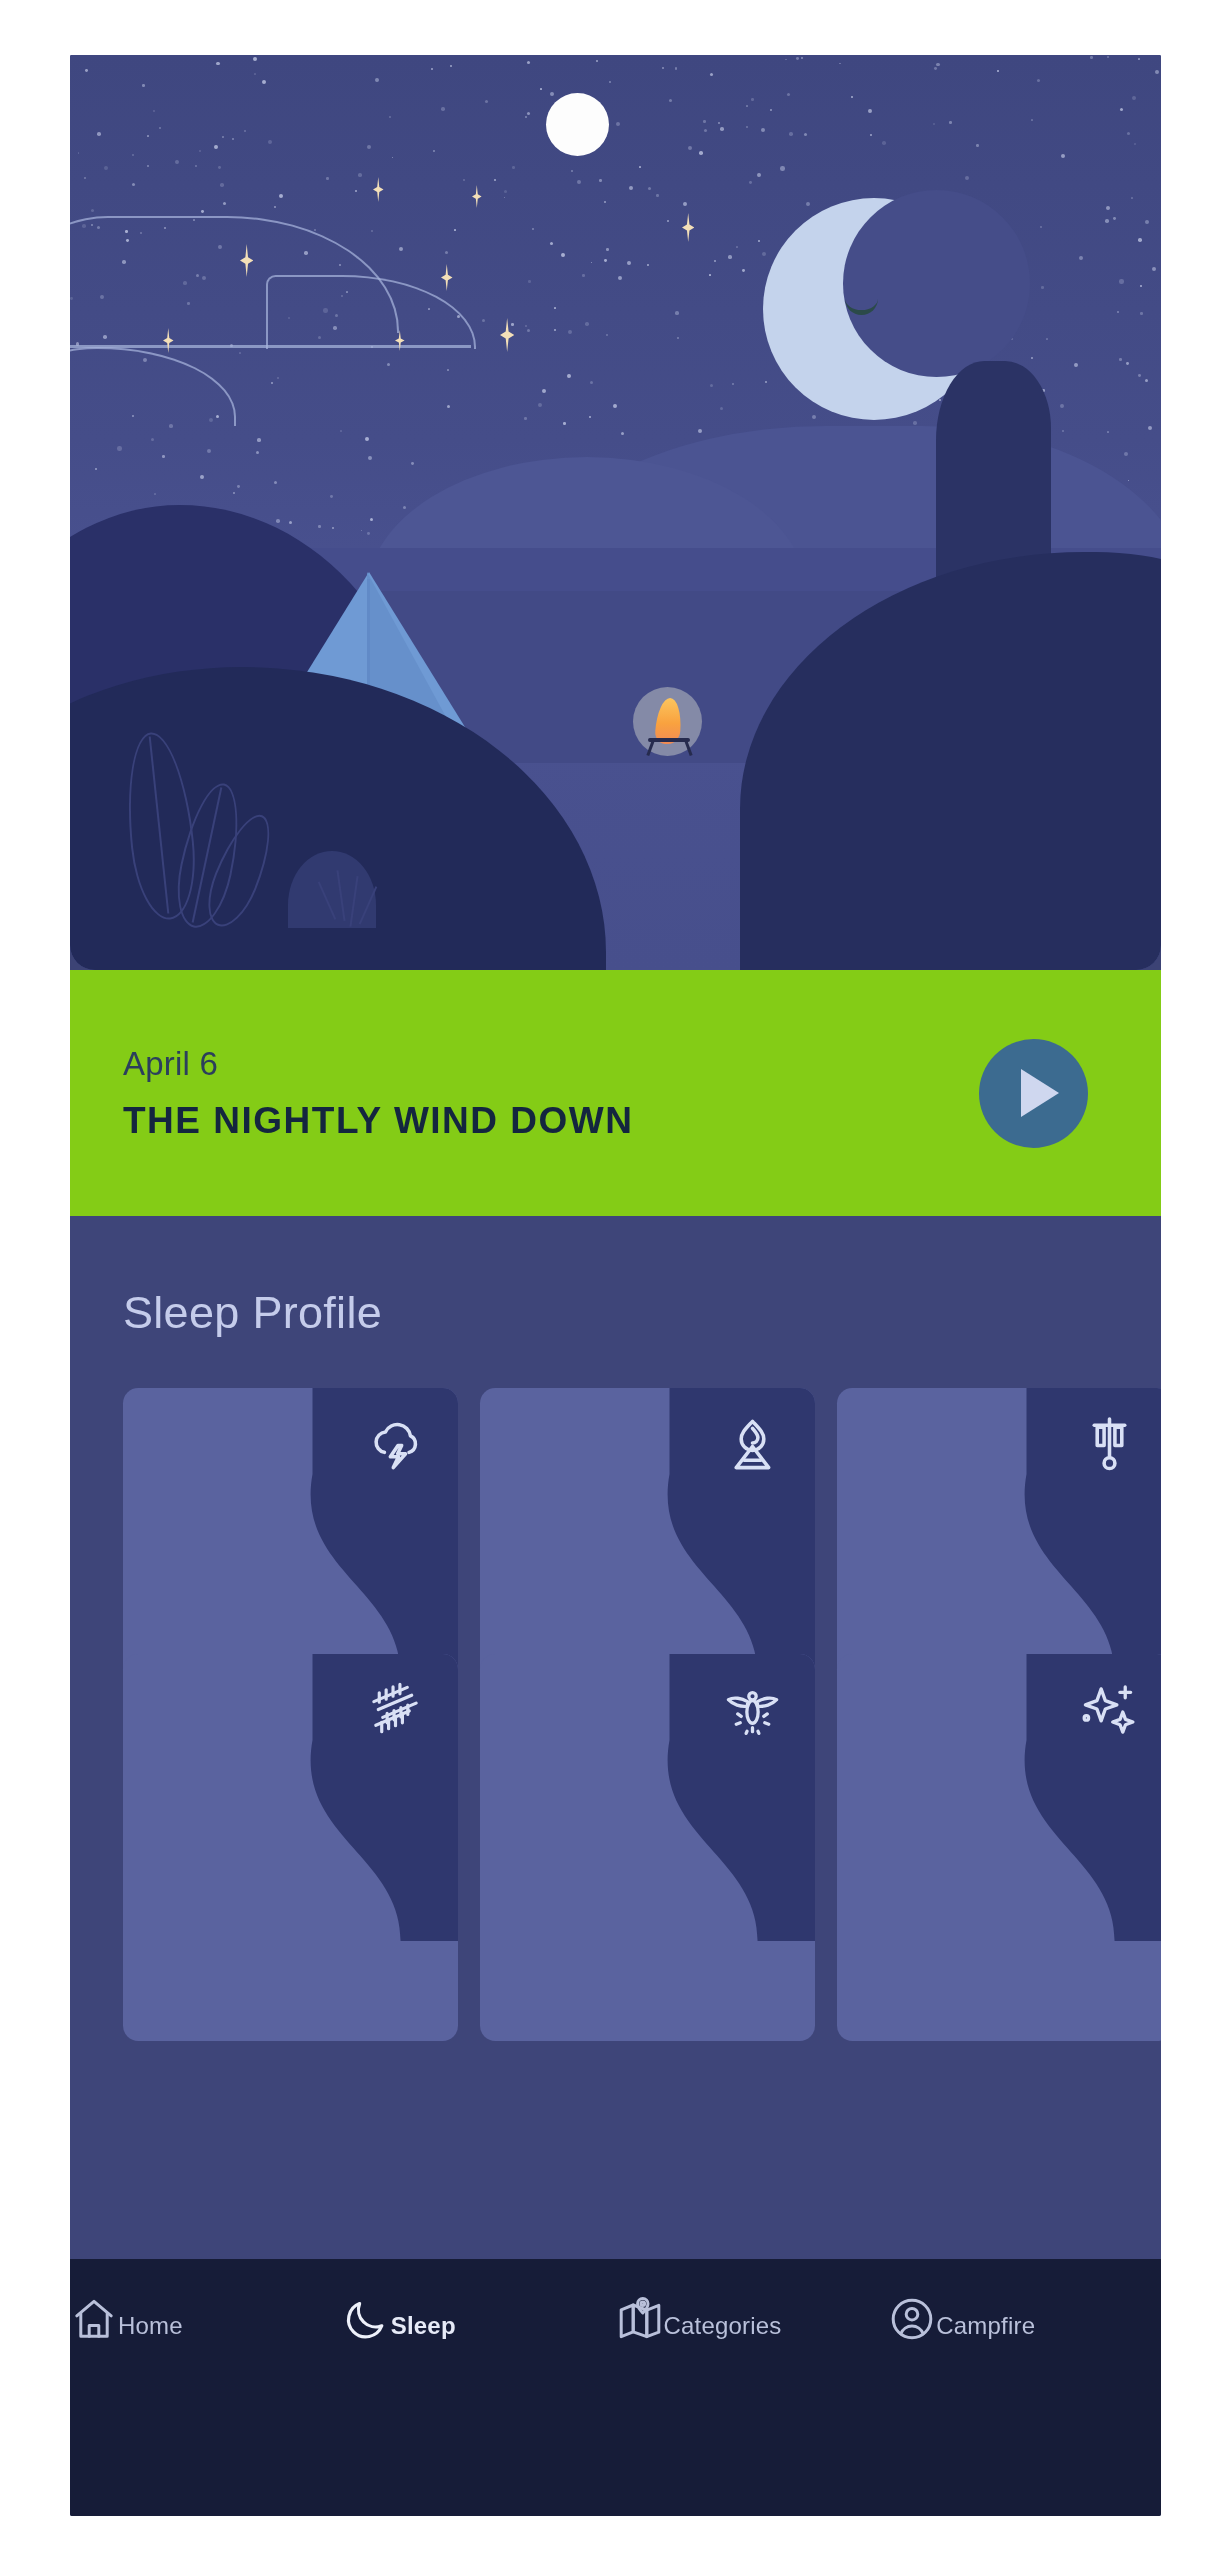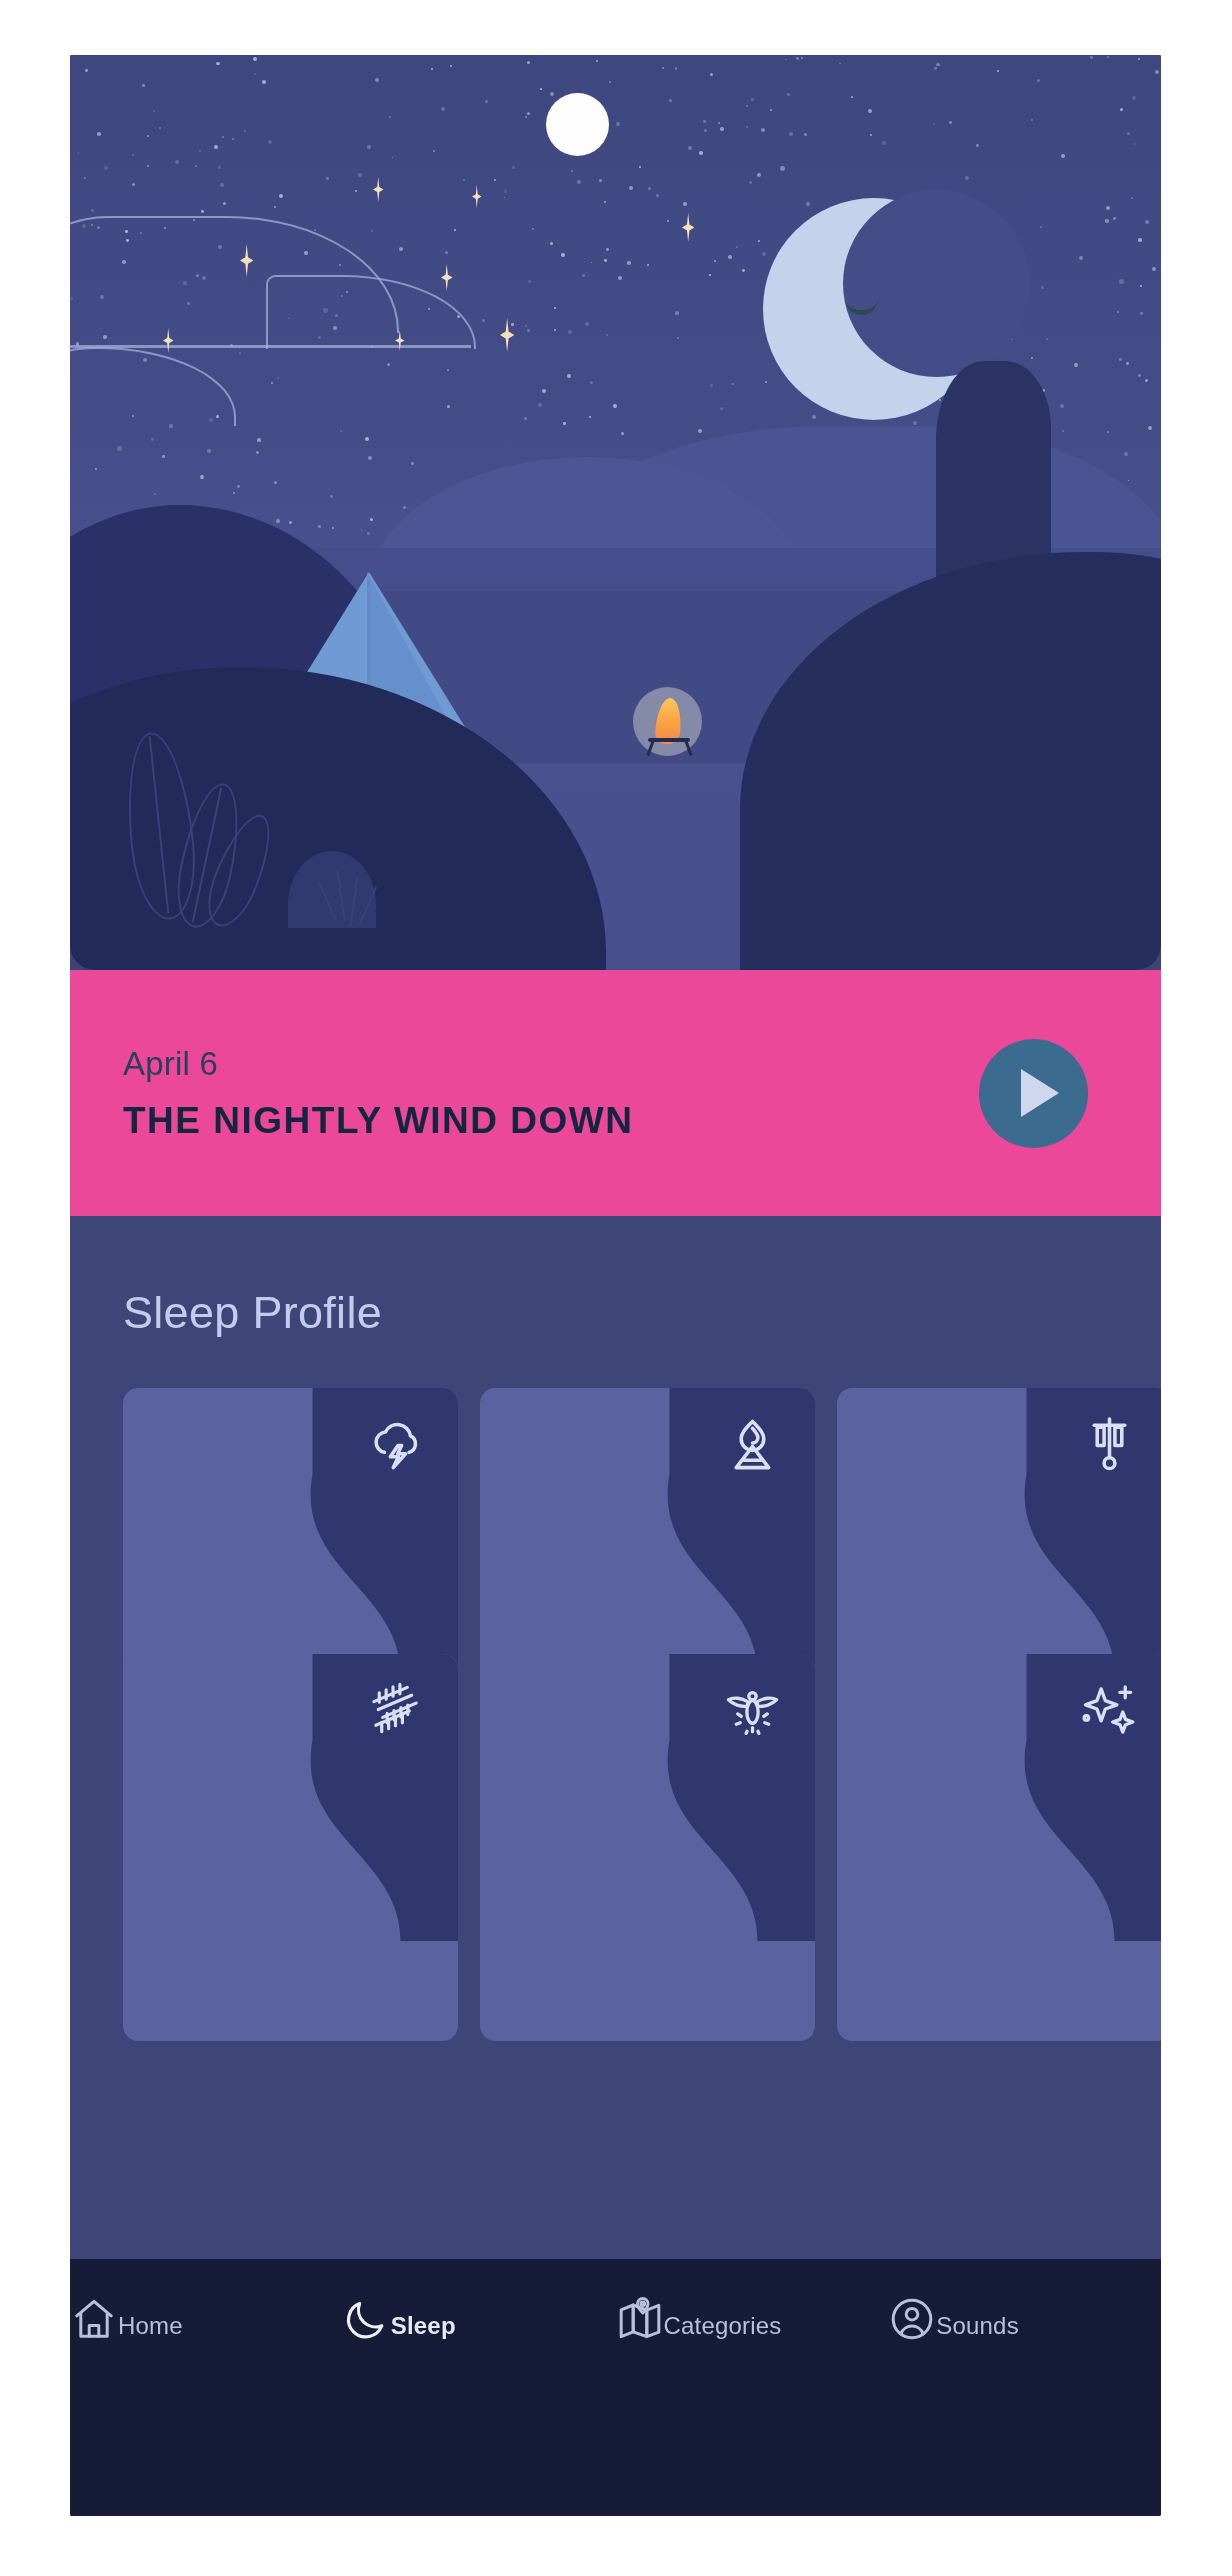--- a/index.html
+++ b/index.html
@@ -225,21 +225,21 @@
     width: 88px; height: 77px; background: #313a70;
     border-radius: 50% 50% 0 0 / 70% 70% 0 0;
   }
 
   
   #banner {
     position: absolute;
     left: 0; top: 915px;
     width: 1091px;
     height: 246px;
-    background: #ec4899;
+    background: #84cc16;
     display: flex;
     align-items: center;
     padding: 0 63px 0 53px;
     box-sizing: border-box;
   }
   #banner-text { flex: 1; }
   #banner-date {
     font-size: 33px;
     color: #2b3f5c;
     letter-spacing: 0.2px;
@@ -905,18 +905,18 @@
         <div class="nav-label">Categories</div>
       </div>
       <div class="nav-item">
         <div class="nav-icon">
           <svg viewBox="0 0 24 24" fill="none" stroke="#b9c0da" stroke-width="1.5" stroke-linecap="round" stroke-linejoin="round">
             <circle cx="12" cy="12" r="9.4"></circle>
             <circle cx="12" cy="9.6" r="2.9"></circle>
             <path d="M6.4 19.4a6 6 0 0 1 11.2 0"></path>
           </svg>
         </div>
-        <div class="nav-label">Sounds</div>
+        <div class="nav-label">Campfire</div>
       </div>
     </div>
 
 </div>
 
 
 </body></html>

